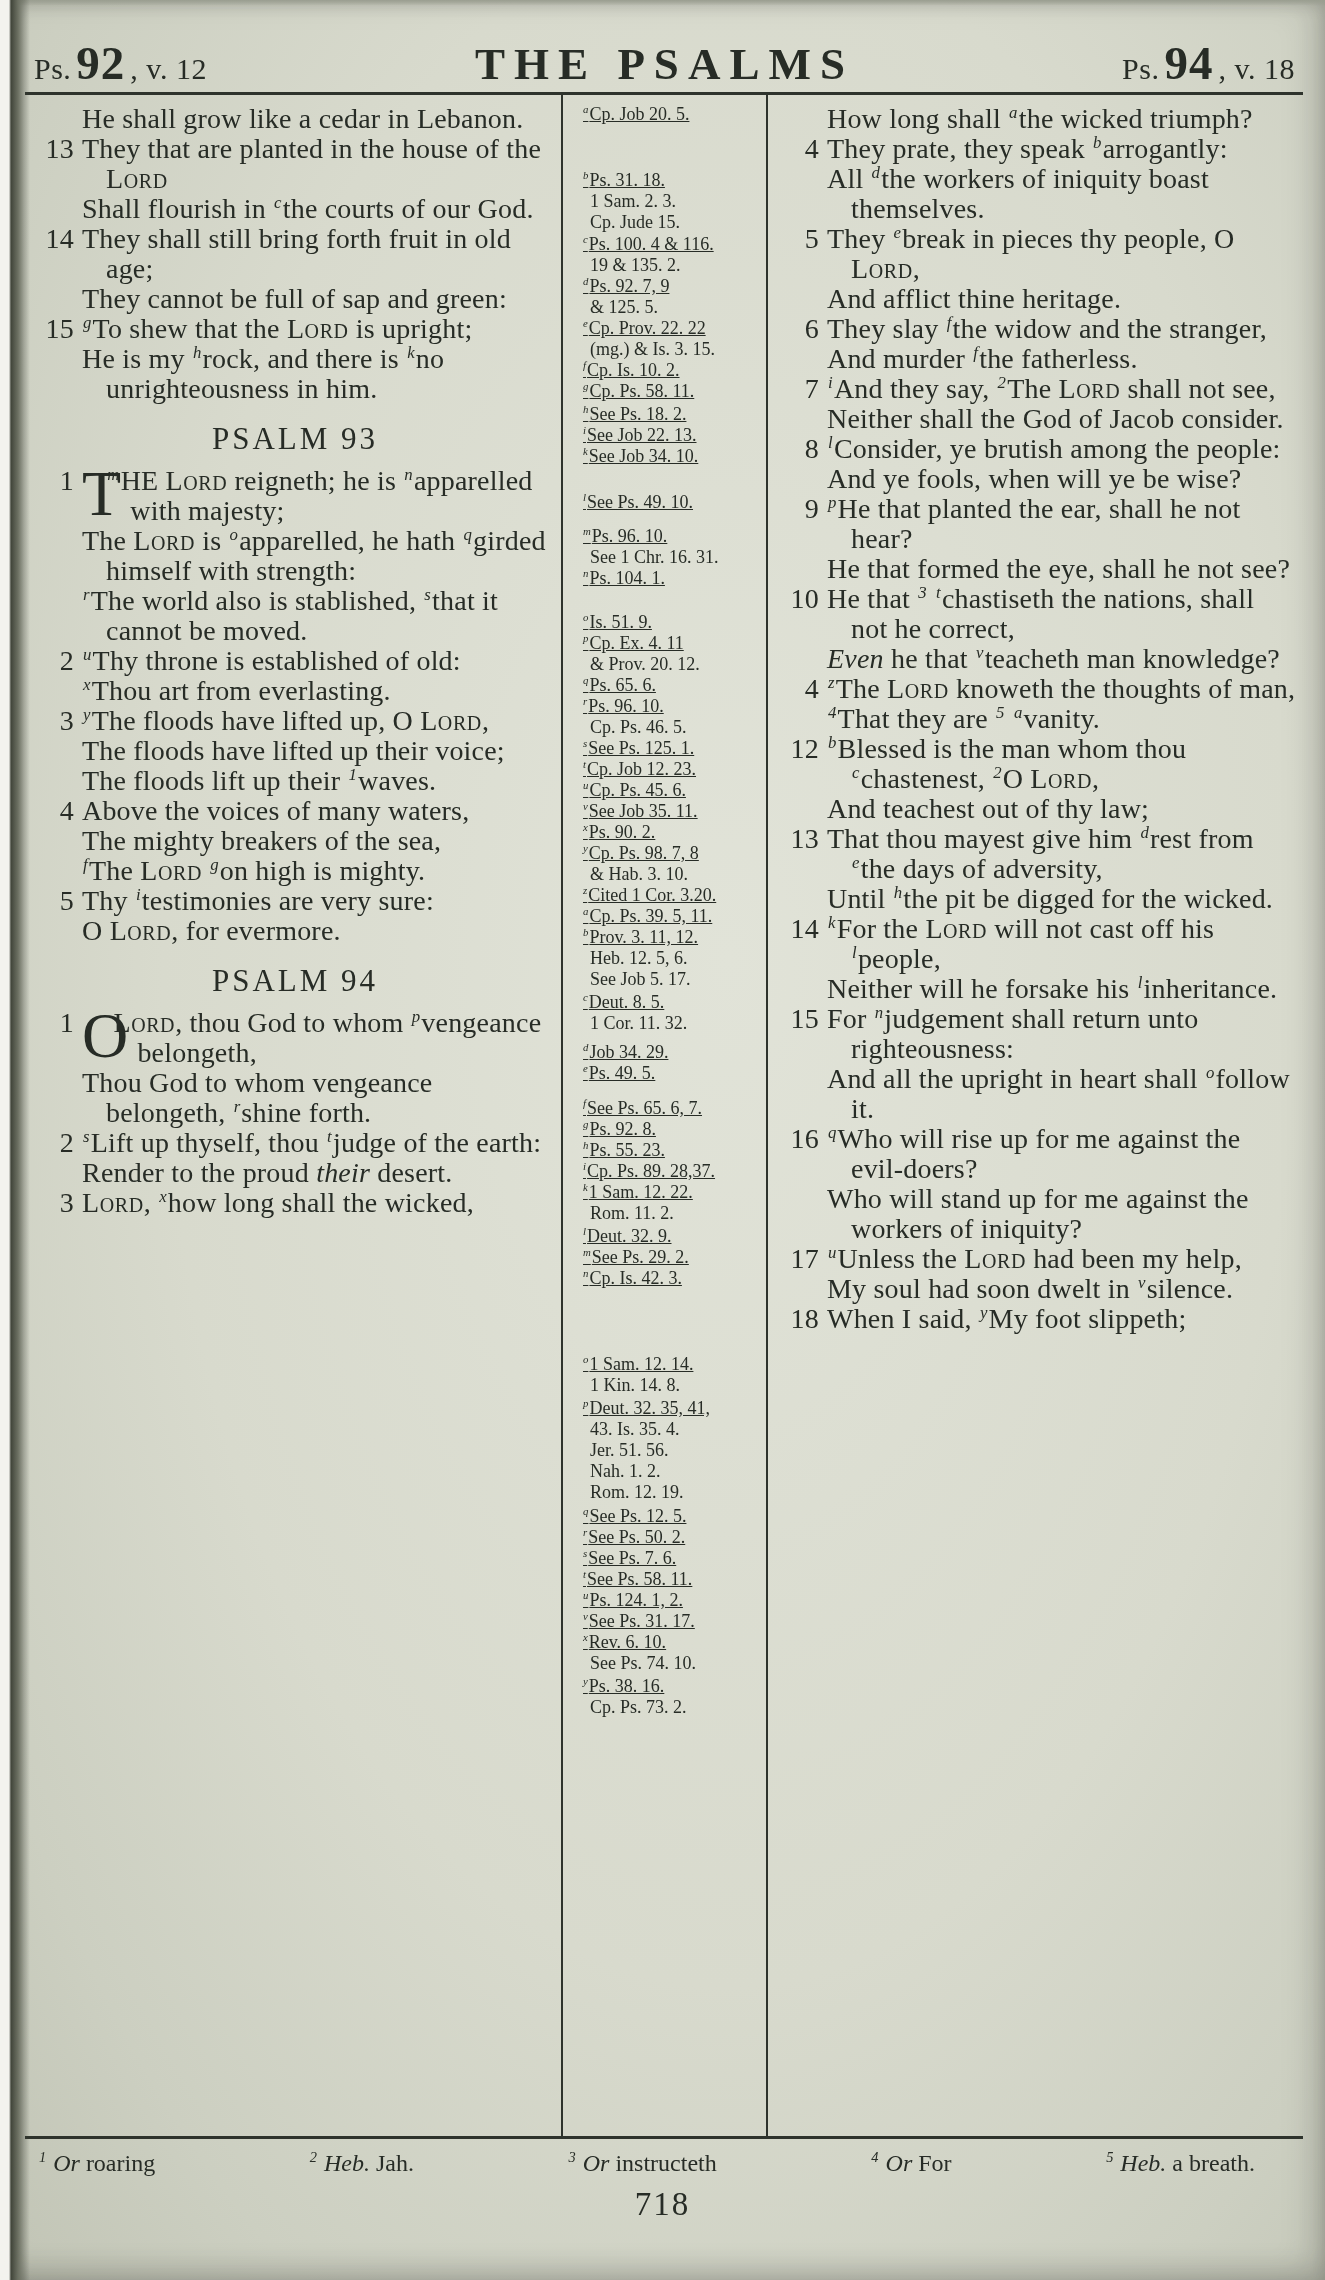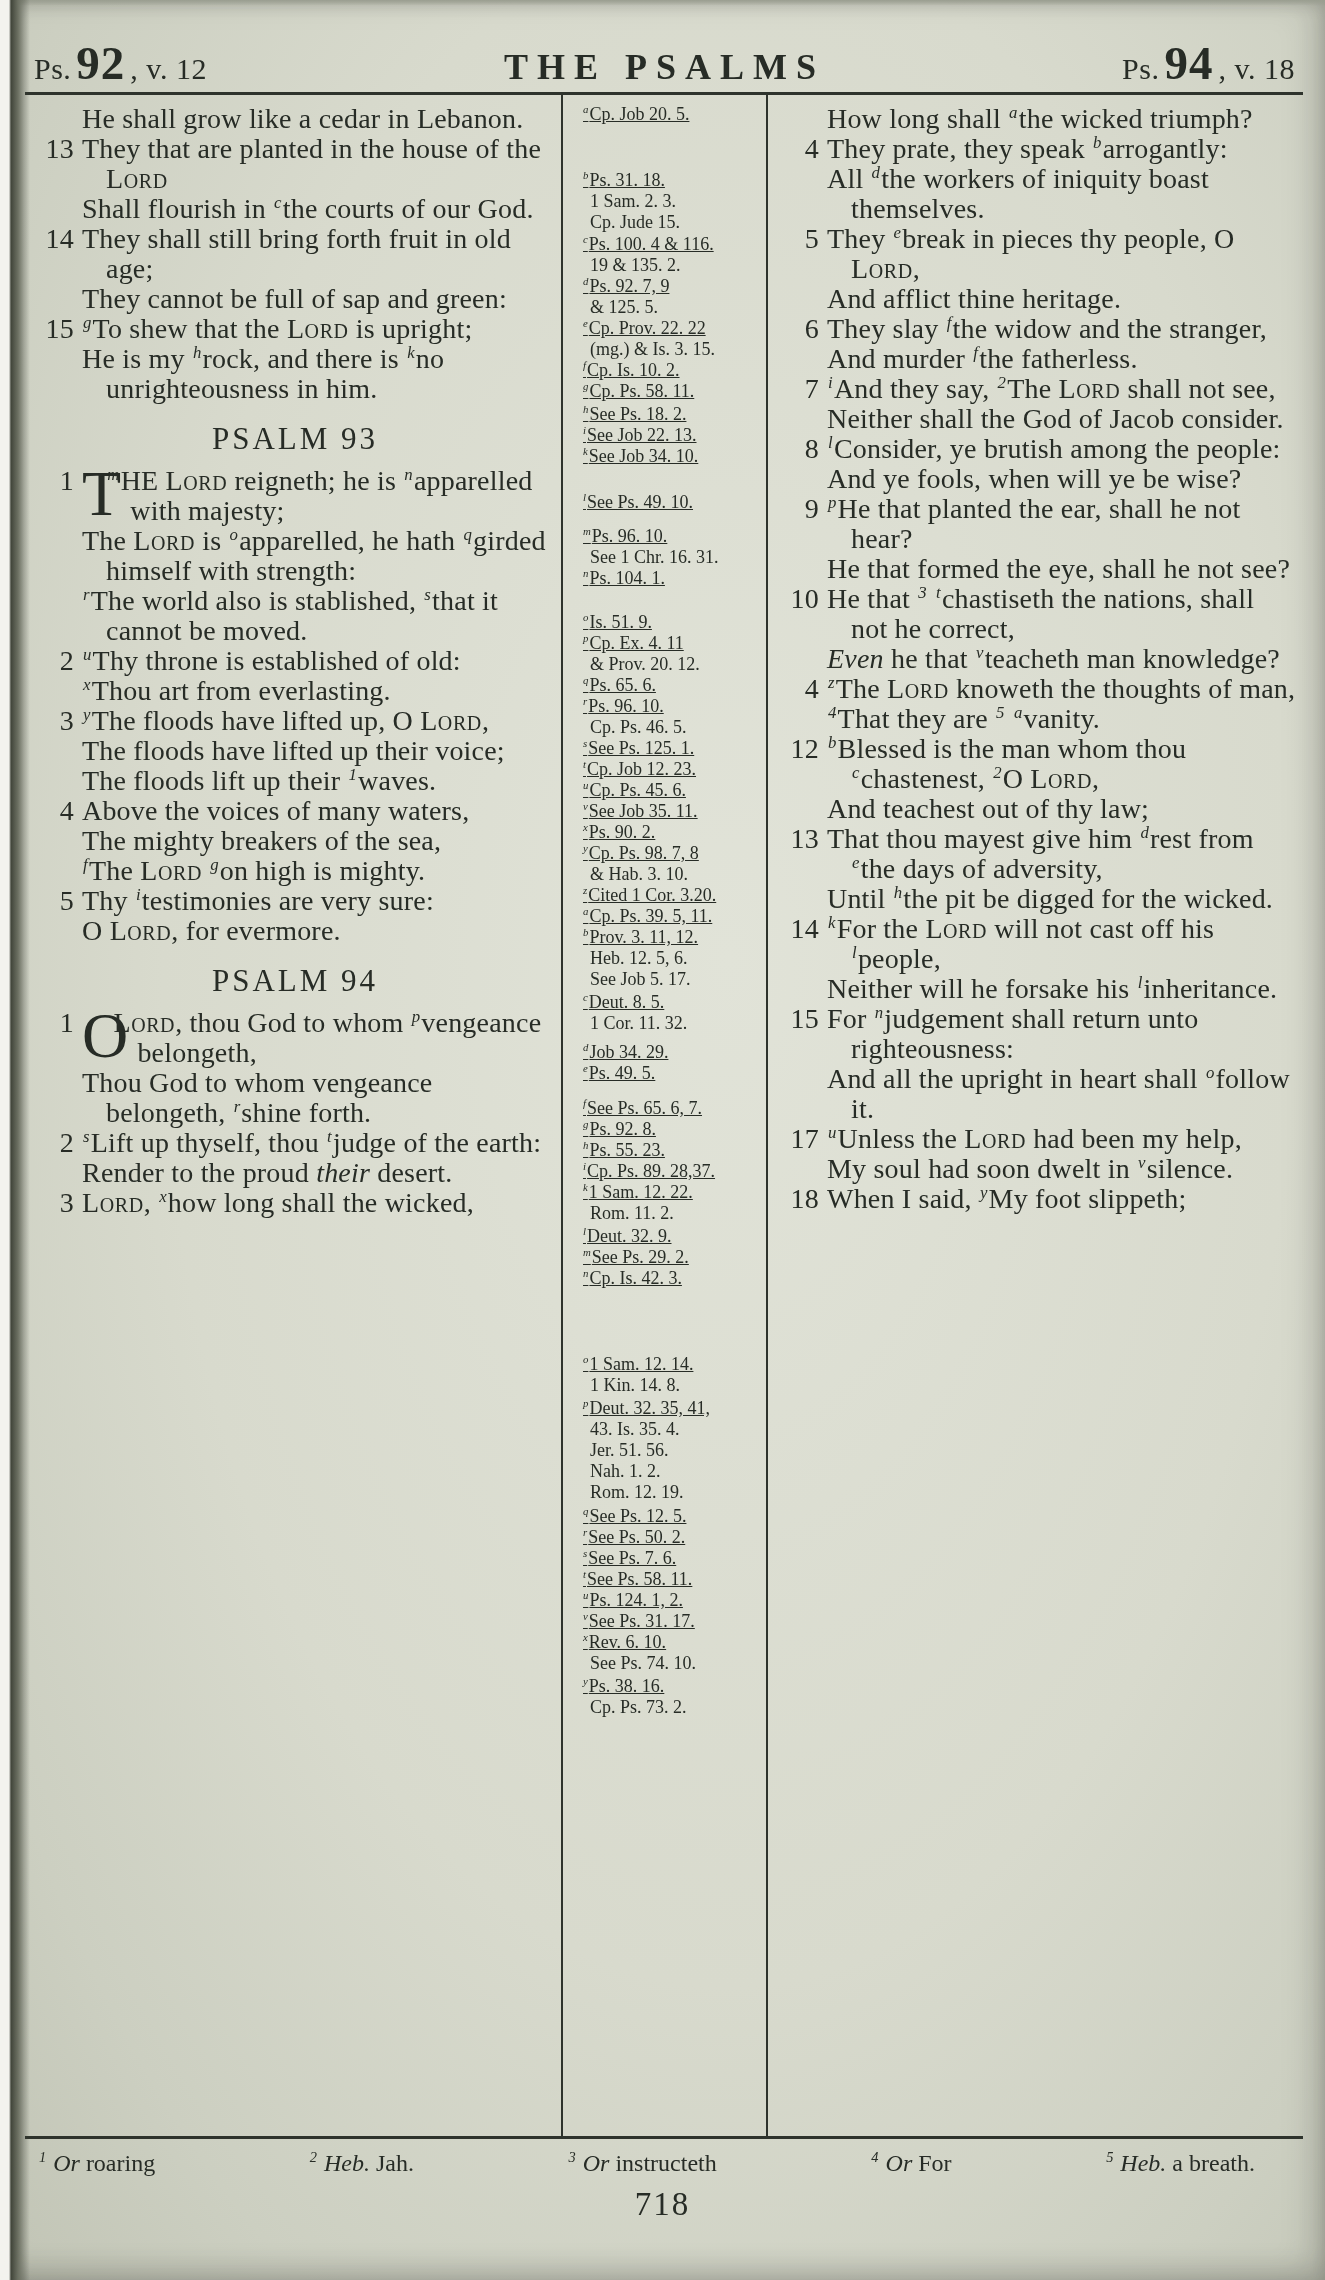--- a/index.html
+++ b/index.html
@@ -13,21 +13,21 @@
   }
   .edge-left{position:absolute;left:0;top:0;bottom:0;width:30px;z-index:5;
     background:linear-gradient(90deg,#f3f3ee 0px,#f3f3ee 9px,#41453a 11px,#6c7062 18px,rgba(60,64,54,.30) 24px,rgba(60,64,54,0) 30px);}
   .edge-top{position:absolute;left:0;top:0;right:0;height:6px;z-index:4;
     background:linear-gradient(#9a9e90,rgba(150,154,140,0));}
 
   .header{position:absolute;top:36px;left:34px;right:30px;display:flex;justify-content:space-between;align-items:baseline;z-index:2;}
   .h-ref{width:310px;font-size:30px;letter-spacing:.5px;white-space:nowrap;}
   .h-ref-right{text-align:right;}
   .h-num{font-size:47px;font-weight:700;margin:0 5px;letter-spacing:1px;}
-  .h-title{flex:1;text-align:center;font-size:36px;font-weight:700;letter-spacing:9px;}
+  .h-title{flex:1;text-align:center;font-size:45px;font-weight:700;letter-spacing:9px;}
 
   .rule{position:absolute;left:25px;right:22px;height:3px;background:#2e332c;z-index:2;}
   .rule-top{top:92px;}
   .rule-bottom{top:2136px;}
   .vrule{position:absolute;top:94px;width:2px;height:2042px;background:#2e332c;z-index:2;}
   .vrule-1{left:561px;}
   .vrule-2{left:766px;}
 
   .col{position:absolute;top:104px;font-size:28px;line-height:30px;letter-spacing:.2px;z-index:2;}
   .col-left{left:36px;width:518px;}
@@ -352,20 +352,25 @@
       </div>
       <div class="verse">
         <span class="vnum">14</span>
         <div class="vline"><sup class="mk">k</sup>For the <span class="sc">Lord</span> will not cast off his <sup class="mk">l</sup>people,</div>
         <div class="vline">Neither will he forsake his <sup class="mk">l</sup>inheritance.</div>
       </div>
       <div class="verse">
         <span class="vnum">15</span>
         <div class="vline">For <sup class="mk">n</sup>judgement shall return unto righteousness:</div>
         <div class="vline">And all the upright in heart shall <sup class="mk">o</sup>follow it.</div>
+      </div>
+      <div class="verse">
+        <span class="vnum">16</span>
+        <div class="vline"><sup class="mk">q</sup>Who will rise up for me against the evil-doers?</div>
+        <div class="vline">Who will stand up for me against the workers of iniquity?</div>
       </div>
       <div class="verse">
         <span class="vnum">17</span>
         <div class="vline"><sup class="mk">u</sup>Unless the <span class="sc">Lord</span> had been my help,</div>
         <div class="vline">My soul had soon dwelt in <sup class="mk">v</sup>silence.</div>
       </div>
       <div class="verse">
         <span class="vnum">18</span>
         <div class="vline">When I said, <sup class="mk">y</sup>My foot slippeth;</div>
       </div>

